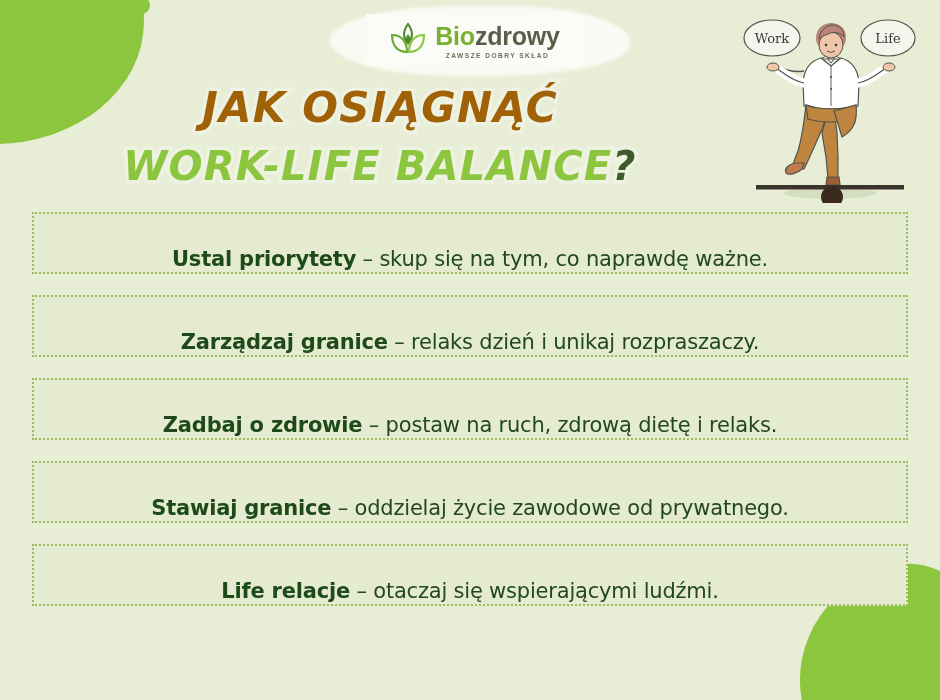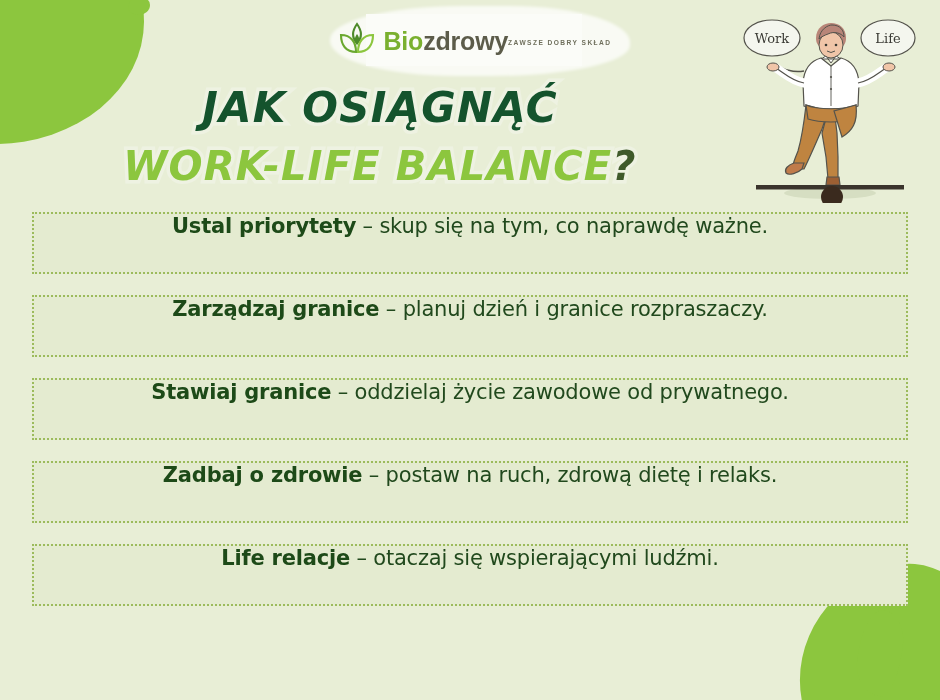--- a/index.html
+++ b/index.html
@@ -97,21 +97,21 @@
     left: 366px;
     top: 14px;
     width: 216px;
     height: 54px;
     display: flex;
     align-items: center;
     justify-content: center;
     gap: 7px;
   }
   .logo-mark { width: 40px; height: 40px; flex: 0 0 40px; }
-  .logo-text-wrap { display: flex; flex-direction: row; align-items: center; }
+  .logo-text-wrap { display: flex; flex-direction: column; align-items: center; }
   .logo-word {
     font-size: 25px;
     font-weight: 700;
     letter-spacing: -0.2px;
     line-height: 1;
     white-space: nowrap;
   }
   .logo-word .bio { color: #7ab02f; }
   .logo-word .zdrowy { color: #5c5c4a; }
   .logo-tagline {
@@ -135,21 +135,21 @@
     font-family: "DejaVu Sans", sans-serif;
     font-weight: 700;
     font-style: italic;
     letter-spacing: 1.2px;
     line-height: 1.06;
     -webkit-text-stroke: 7px #eef2e2;
     paint-order: stroke fill;
   }
   .headline-line-1 {
     font-size: 42px;
-    color: #14532d;
+    color: #a16207;
   }
   .headline-line-2 {
     font-size: 40px;
     color: #8cc63e;
     margin-top: 14px;
   }
   .headline-line-2 .qmark { color: #3f5a2a; }
 
   
   .illustration {
@@ -166,21 +166,21 @@
     left: 32px;
     top: 212px;
     width: 876px;
   }
   .card {
     height: 62px;
     margin-bottom: 21px;
     border: 2px dotted #9cbb5c;
     background: #e4ebd0;
     display: flex;
-    align-items: flex-start;
+    align-items: flex-end;
     justify-content: center;
     box-sizing: border-box;
   }
   .card:last-child { margin-bottom: 0; }
   .card-text {
     font-family: "DejaVu Sans", sans-serif;
     font-size: 21px;
     color: #21491d;
     letter-spacing: -0.2px;
     text-align: center;
@@ -269,26 +269,26 @@
 
       <circle cx="90" cy="186" r="11" fill="#3a2a1e"></circle>
     </svg>
   </div>
 
   <div class="card-list">
     <div class="card">
       <div class="card-text"><span class="lead">Ustal priorytety</span><span> – skup się na tym, co naprawdę ważne.</span></div>
     </div>
     <div class="card">
-      <div class="card-text"><span class="lead">Zarządzaj granice</span><span> – planuj dzień i granice rozpraszaczy.</span></div>
+      <div class="card-text"><span class="lead">Zarządzaj granice</span><span> – relaks dzień i unikaj rozpraszaczy.</span></div>
+    </div>
+    <div class="card">
+      <div class="card-text"><span class="lead">Zadbaj o zdrowie</span><span> – postaw na ruch, zdrową dietę i relaks.</span></div>
     </div>
     <div class="card">
       <div class="card-text"><span class="lead">Stawiaj granice</span><span> – oddzielaj życie zawodowe od prywatnego.</span></div>
     </div>
     <div class="card">
-      <div class="card-text"><span class="lead">Zadbaj o zdrowie</span><span> – postaw na ruch, zdrową dietę i relaks.</span></div>
-    </div>
-    <div class="card">
       <div class="card-text"><span class="lead">Life relacje</span><span> – otaczaj się wspierającymi ludźmi.</span></div>
     </div>
   </div>
 
 </div>
 
 </body></html>

